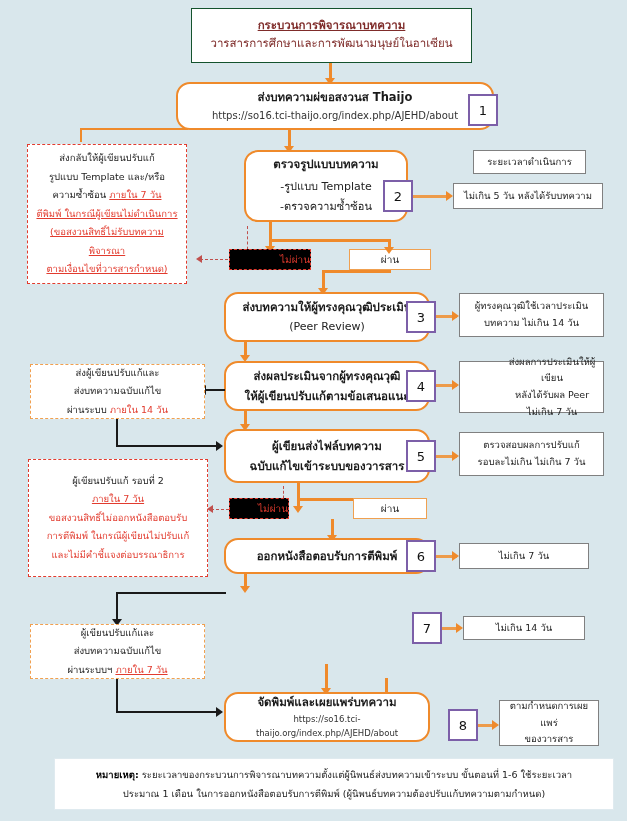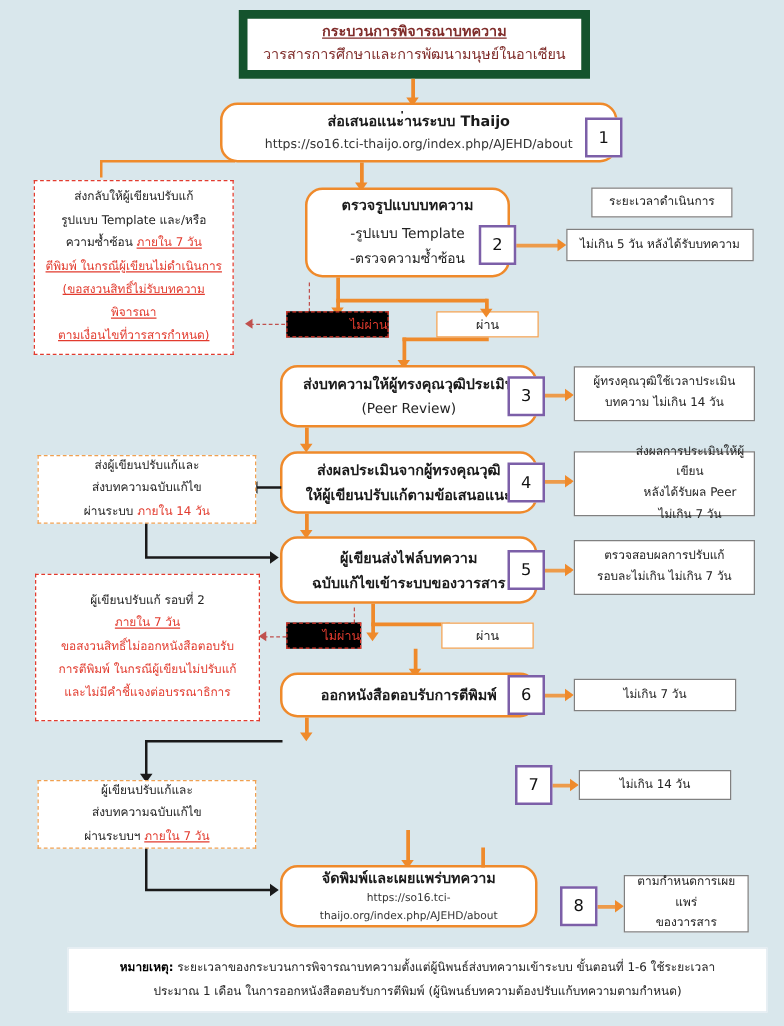--- a/index.html
+++ b/index.html
@@ -11,21 +11,21 @@
     overflow:hidden;
     position:relative;
   }
   #canvas { position:relative; width:627px; height:821px; }
 
   
   .abs { position:absolute; }
 
   
   .title-box {
-    border:7px solid #14532d;
+    border:1px solid #14532d;
     background:#ffffff;
     display:flex; flex-direction:column;
     align-items:center; justify-content:center;
     padding:4px 6px;
   }
   .title-line1 {
     font-size:11.5px; color:#7f2c2a; font-weight:bold;
     text-decoration:underline; text-align:center; line-height:1.5;
   }
   .title-line2 {
@@ -162,21 +162,21 @@
 
   <div class="abs title-box" style="left:191px; top:8px; width:281px; height:55px;">
     <div class="title-line1">กระบวนการพิจารณาบทความ</div>
     <div class="title-line2">วารสารการศึกษาและการพัฒนามนุษย์ในอาเซียน</div>
   </div>
 
   <div class="ln" style="left:329px; top:63px; width:3px; height:16px;"></div>
   <div class="arrow-d" style="left:325px; top:78px;"></div>
 
   <div class="abs proc" style="left:176px; top:82px; width:318px; height:48px;">
-    <div class="hl">ส่อเสนอแนะ่านระบบ Thaijo</div>
+    <div class="hl">ส่งบทความผ่ขอสงวนส Thaijo</div>
     <div class="url">https://so16.tci-thaijo.org/index.php/AJEHD/about</div>
   </div>
   <div class="step" style="left:468px; top:94px;">1</div>
 
   <div class="ln" style="left:288px; top:130px; width:3px; height:18px;"></div>
   <div class="arrow-d" style="left:284px; top:146px;"></div>
 
   <div class="ln" style="left:80px; top:128px; width:2px; height:14px; background:#ef8a2b;"></div>
   <div class="ln" style="left:80px; top:128px; width:108px; height:2px; background:#ef8a2b;"></div>
 

